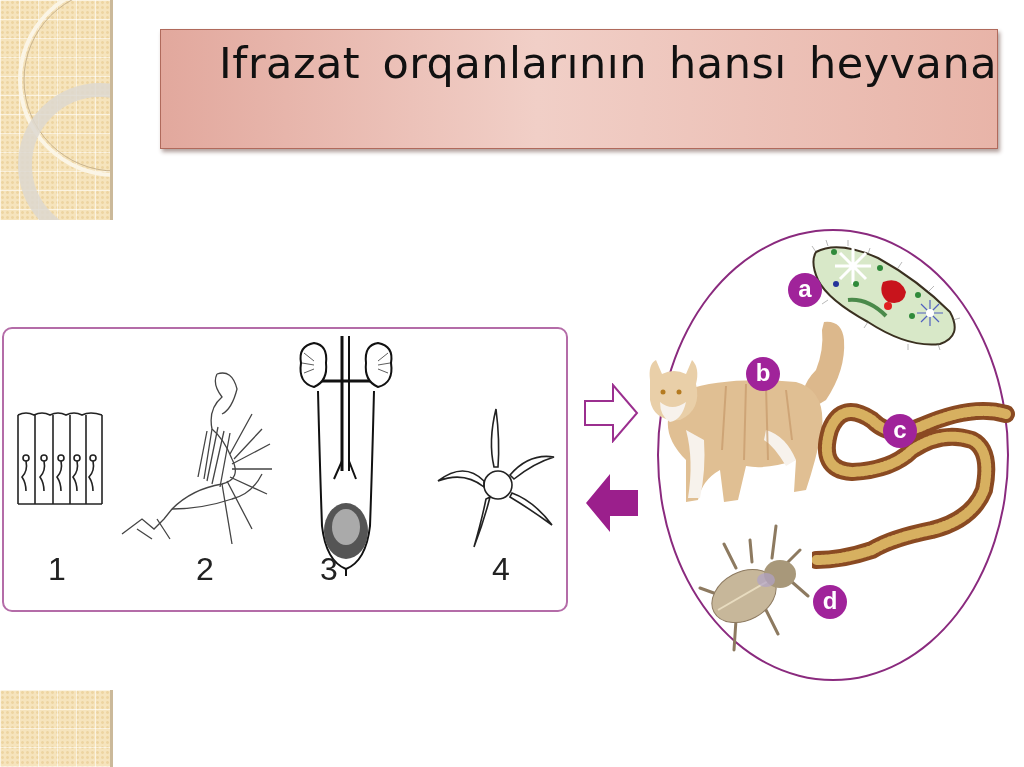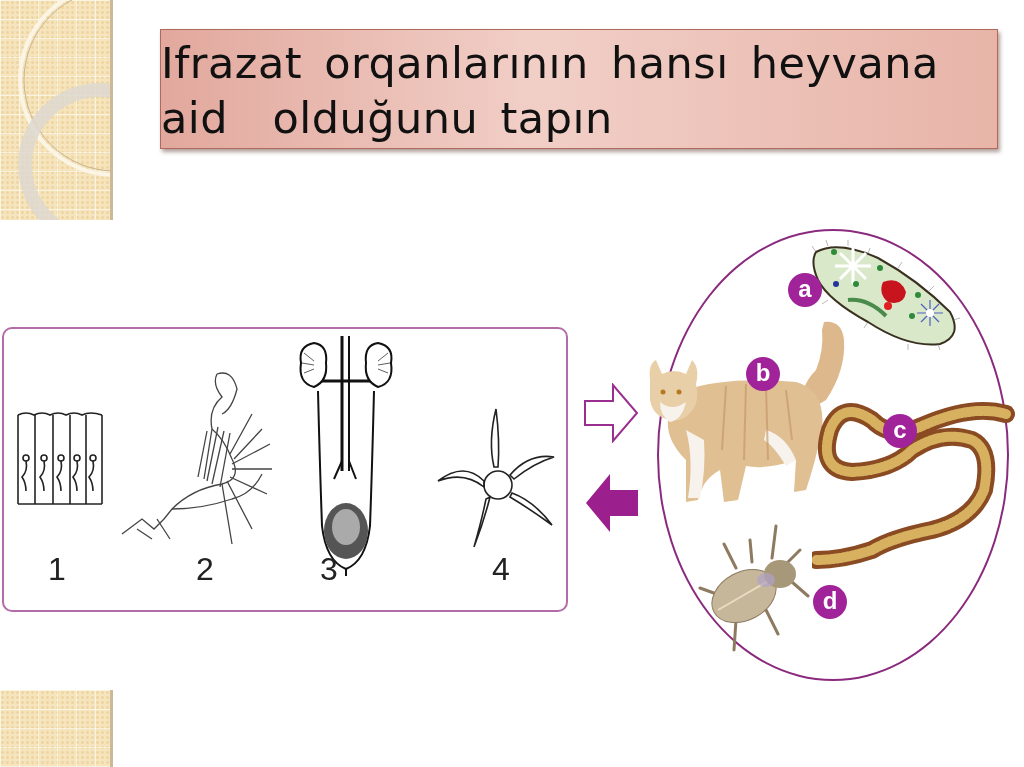--- a/index.html
+++ b/index.html
@@ -20,21 +20,21 @@
   }
   .tex-top { top: 0; height: 220px; }
   .tex-bottom { top: 690px; height: 77px; }
   .tex svg { position: absolute; left: 0; top: 0; }
 
   .title-box {
     position: absolute; left: 160px; top: 29px; width: 838px; height: 120px;
     background: linear-gradient(90deg, #e2a89d 0%, #f1cfc7 45%, #e8b4a8 100%);
     border: 1px solid #b06a5c;
     box-shadow: 2px 3px 4px rgba(80,40,30,0.45);
-    text-align: left;
+    text-align: right;
     font-family: "DejaVu Sans", sans-serif;
     font-size: 43px; line-height: 55px; color: #111;
     padding-top: 6px; box-sizing: border-box;
     letter-spacing: 0.5px; word-spacing: 8px;
   }
   .organs-panel {
     position: absolute; left: 2px; top: 327px; width: 566px; height: 285px;
     border: 2px solid #b46ca8; border-radius: 10px; background: #fff;
     box-sizing: border-box;
   }
@@ -63,21 +63,20 @@
   <svg width="110" height="220">
     <circle cx="115" cy="80" r="95" fill="none" stroke="#fbf5e6" stroke-width="4"></circle>
     <circle cx="115" cy="80" r="91" fill="none" stroke="#c9b48f" stroke-width="1"></circle>
     <circle cx="100" cy="165" r="75" fill="none" stroke="#ddd8d0" stroke-width="14" opacity="0.85"></circle>
   </svg>
 </div>
 <div class="tex tex-bottom"></div>
 
 <div class="title-box">
   <div>Ifrazat orqanlarının hansı heyvana</div>
-  <div style="white-space:pre">aid  olduğunu tapın</div>
 </div>
 
 <div class="organs-panel">
 
   <svg class="organ" style="left:12px;top:82px" width="90" height="95">
     <g fill="none" stroke="#222" stroke-width="1.6">
       <path d="M2 4 Q10 0 18 4 Q26 0 34 4 Q42 0 50 4 Q58 0 66 4 Q74 0 86 4"></path>
       <line x1="2" y1="4" x2="2" y2="93"></line>
         <line x1="86" y1="4" x2="86" y2="93"></line>
       <line x1="19" y1="4" x2="19" y2="93"></line>

